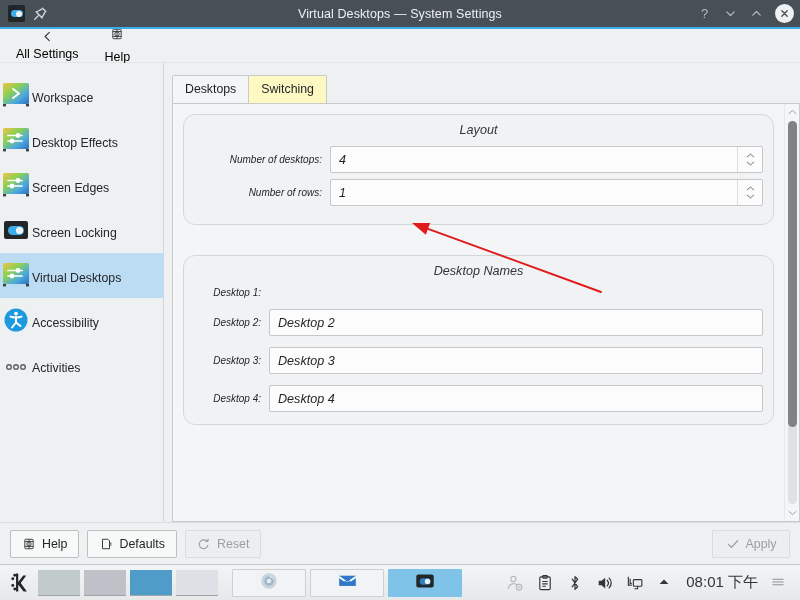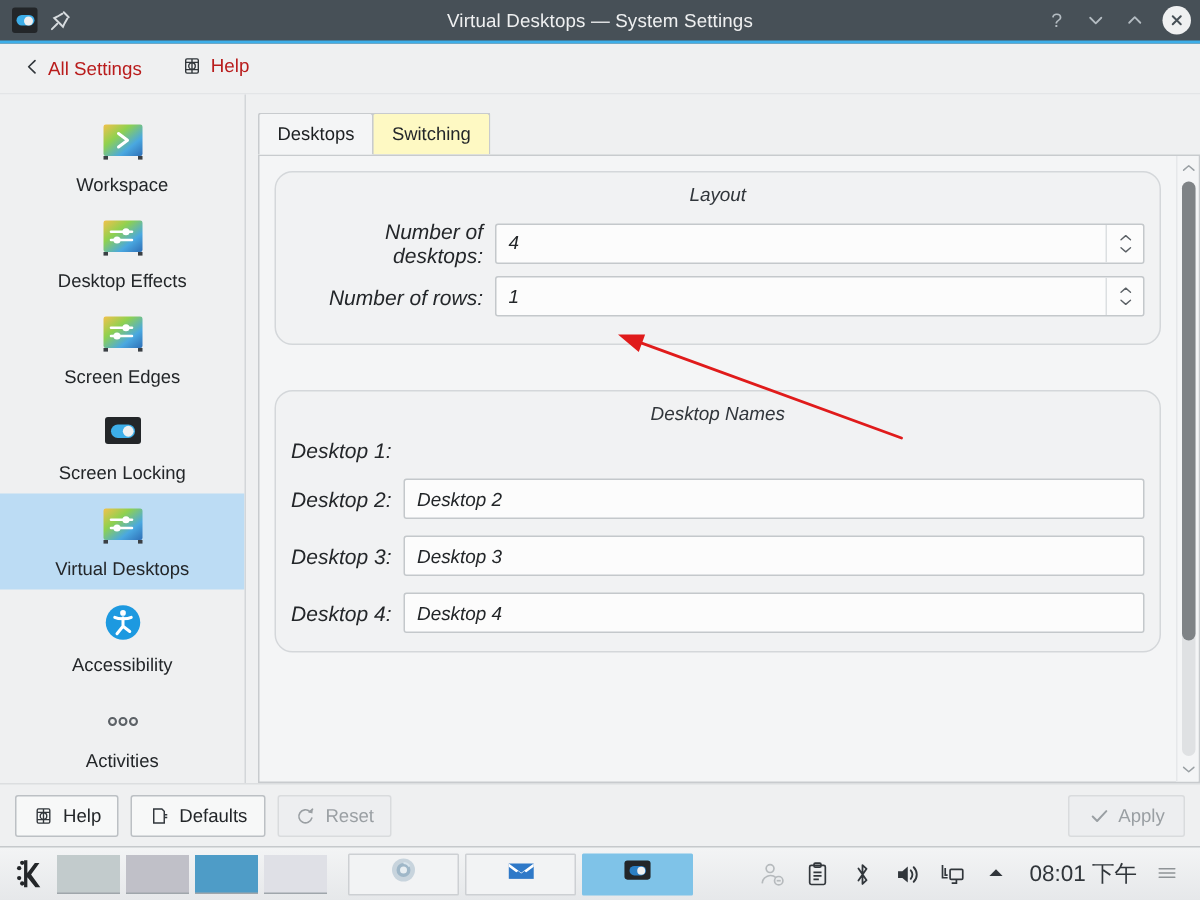--- a/index.html
+++ b/index.html
@@ -58,39 +58,39 @@
 
   
   .toolbar {
     height: 34px; flex: 0 0 34px;
     background: #eff0f1;
     display: flex; align-items: center;
     padding-left: 12px; gap: 18px;
     border-bottom: 1px solid #e3e5e7;
   }
   .tool-item {
-    display: flex; gap: 6px;
-    font-size: 12.5px; color: #b91c1c;
-    padding: 3px 4px; border-radius: 2px;
+    display: flex; align-items: center; gap: 6px;
+    font-size: 12.5px; color: #000000;
+    padding: 3px 4px; border-radius: 2px; flex-direction: column;
   }
   .chev-left { display: inline-block; width: 10px; height: 10px; }
 
   
   .body-row { flex: 1 1 auto; display: flex; min-height: 0; }
 
   
   .sidebar {
     width: 164px; flex: 0 0 164px;
     background: #eff0f1;
     border-right: 1px solid #d3d6d9;
     padding-top: 10px;
     overflow: hidden;
   }
   .side-item {
-    display: flex; flex-direction: column; align-items: center;
+    display: flex; flex-direction: row; align-items: center;
     padding: 6px 0 7px 0;
   }
   .side-item.selected { background: #bcdcf4; }
   .side-label { font-size: 12.3px; color: #232629; margin-top: 5px; }
   .side-icon { width: 32px; height: 32px; display: block; }
 
   
   .main {
     flex: 1 1 auto; min-width: 0;
     display: flex; flex-direction: column;
@@ -139,21 +139,21 @@
     font-style: italic;
   }
   .group-title {
     text-align: center; font-size: 12.6px; color: #31363b;
     margin-bottom: 9px;
   }
   .form-row {
     display: flex; align-items: center; margin-bottom: 6px;
   }
   .form-label {
-    font-size: 14px; color: #232629; text-align: right;
+    font-size: 10px; color: #232629; text-align: right;
     padding-right: 8px;
   }
   .lbl-w-layout { width: 136px; }
   .lbl-w-names { width: 75px; }
 
   .field {
     flex: 1 1 auto; min-width: 0;
     height: 27px;
     background: #fcfcfc;
     border: 1px solid #c4c8cb;

